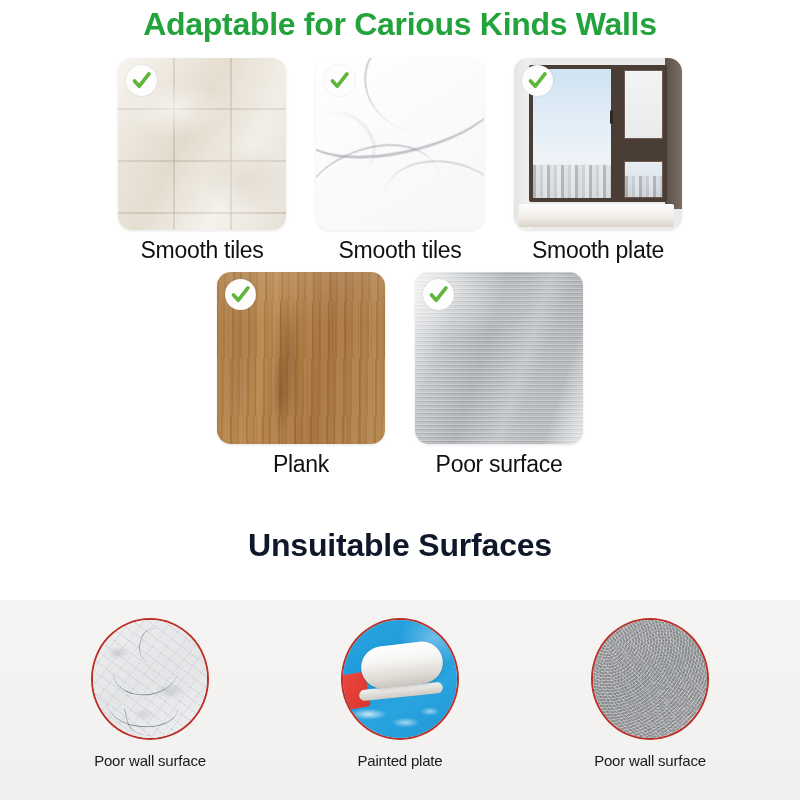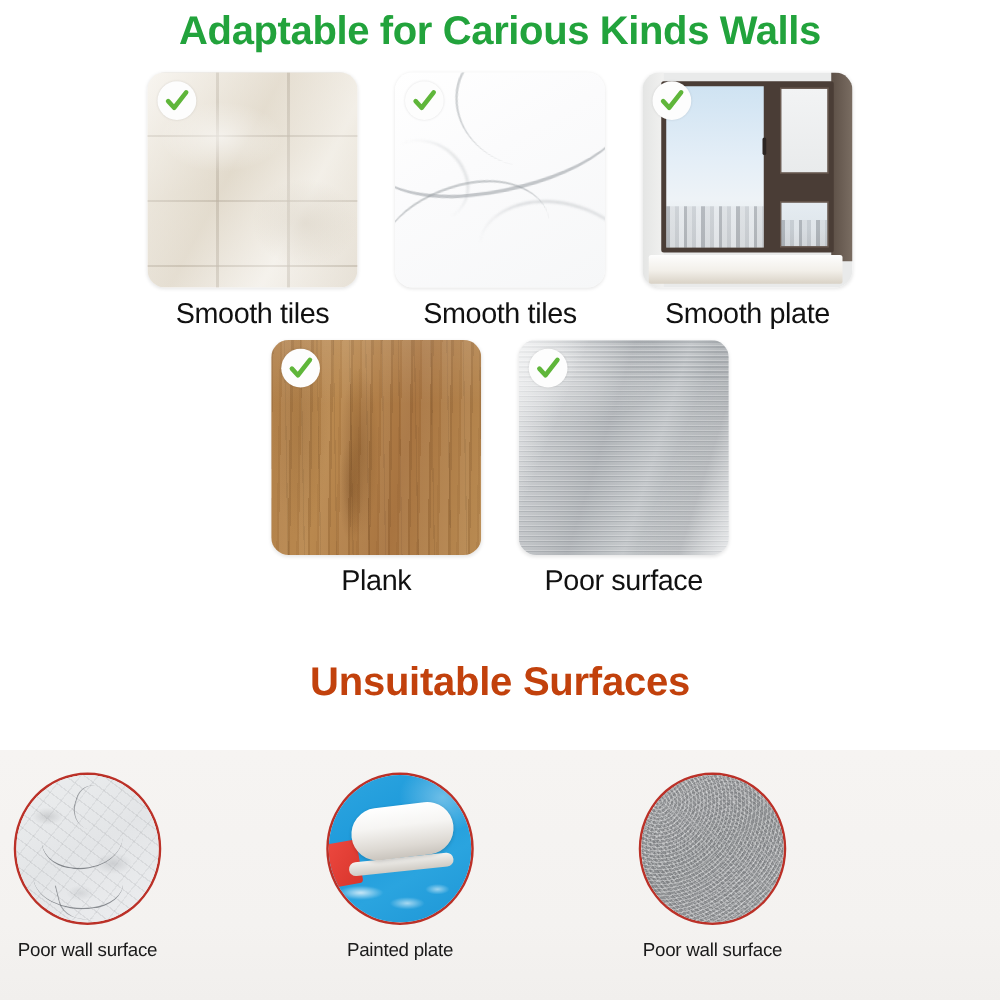--- a/index.html
+++ b/index.html
@@ -33,21 +33,21 @@
   }
 
   .heading-bad {
     position: absolute;
     top: 527px;
     left: 0;
     width: 800px;
     text-align: center;
     font-size: 32px;
     font-weight: bold;
-    color: #c2410c;
+    color: #0f172a;
     letter-spacing: -0.2px;
   }
 
   
   .grid {
     position: absolute;
     top: 58px;
     left: 0;
     width: 800px;
   }
@@ -279,21 +279,21 @@
     height: 200px;
     background: linear-gradient(to bottom, #f6f4f2 0%, #f4f2f0 70%, #f1efed 100%);
   }
 
   .band-row {
     position: absolute;
     top: 18px;
     left: 0;
     width: 800px;
     display: flex;
-    justify-content: flex-start;
+    justify-content: center;
     gap: 110px;
   }
 
   .bad-cell {
     width: 140px;
     display: flex;
     flex-direction: column;
     align-items: center;
   }
 

